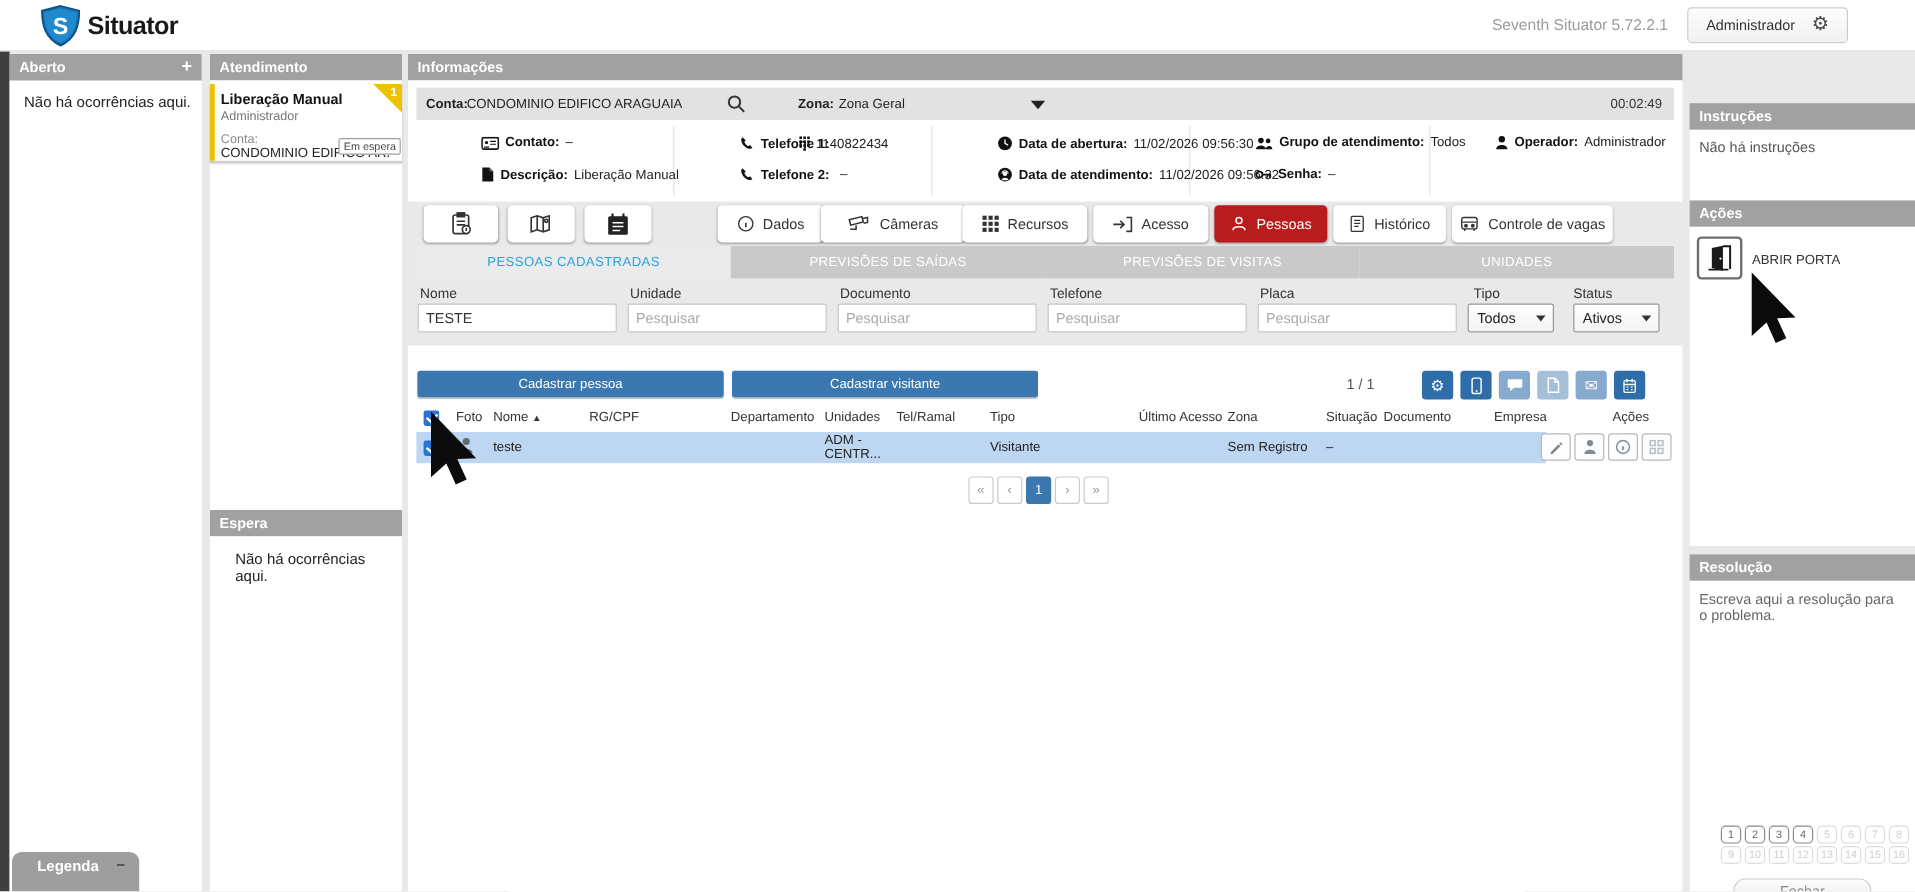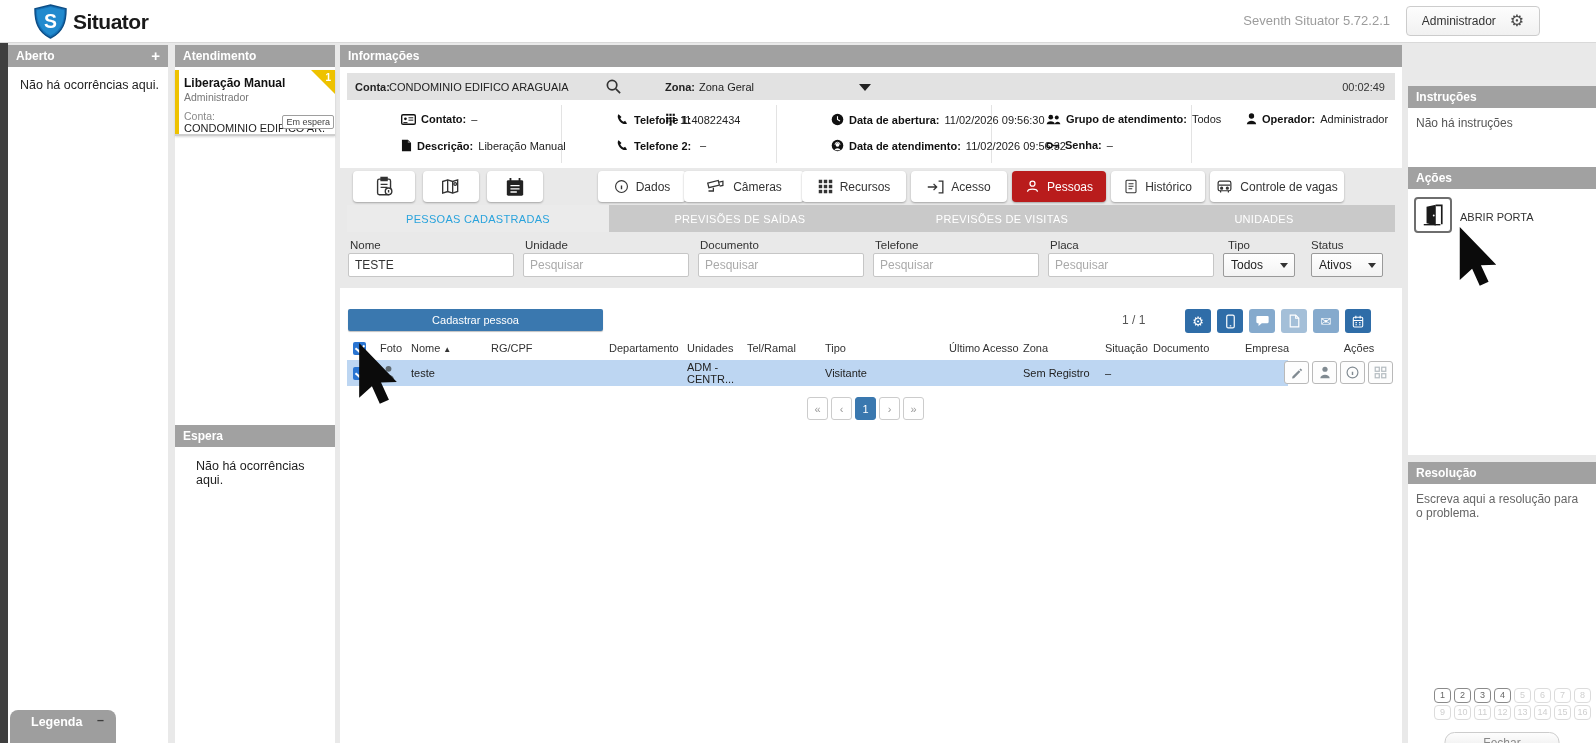--- a/index.html
+++ b/index.html
@@ -412,20 +412,21 @@
         <input class="finput" style="left: 8px;" value="TESTE">
         <input class="finput" style="left: 183px;" placeholder="Pesquisar">
         <input class="finput" style="left: 358px;" placeholder="Pesquisar">
         <input class="finput" style="left: 533px;" placeholder="Pesquisar">
         <input class="finput" style="left: 708px;" placeholder="Pesquisar">
         <div class="fselect" style="left:883px"><span>Todos</span></div>
         <div class="fselect" style="left:971px"><span>Ativos</span></div>
       </div>
 
       <button class="bluebtn" style="left:8px">Cadastrar pessoa</button>
+      <button class="bluebtn" style="left:270px">Cadastrar visitante</button>
       <span class="pageind">1 / 1</span>
 
       <div class="sqbtn sq-dark" style="left:845px">
           <span>⚙</span>
         </div>
       <div class="sqbtn sq-dark" style="left:877px">
         <svg width="11" height="15" viewBox="0 0 14 20" fill="none" stroke="#fff" stroke-width="1.6">
             <rect x="2" y="1.5" width="10" height="17" rx="2"></rect>
             <path d="M6 15.8 h2"></path>
           </svg>

